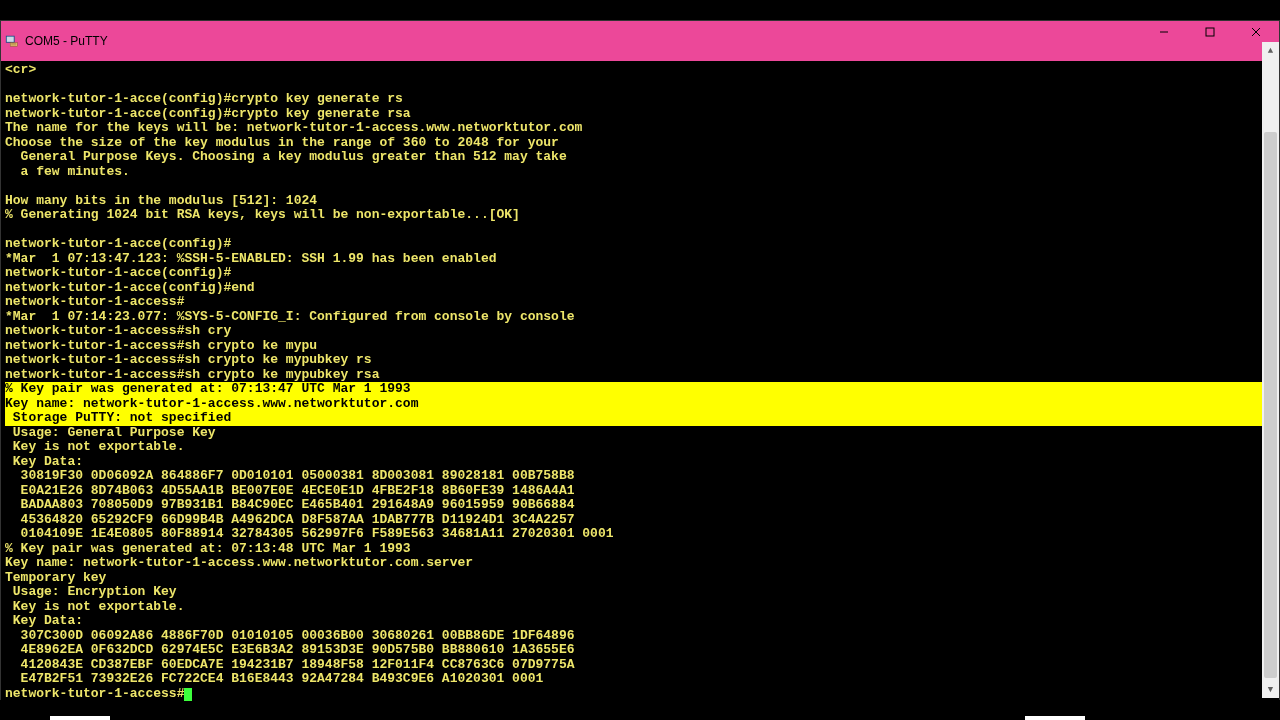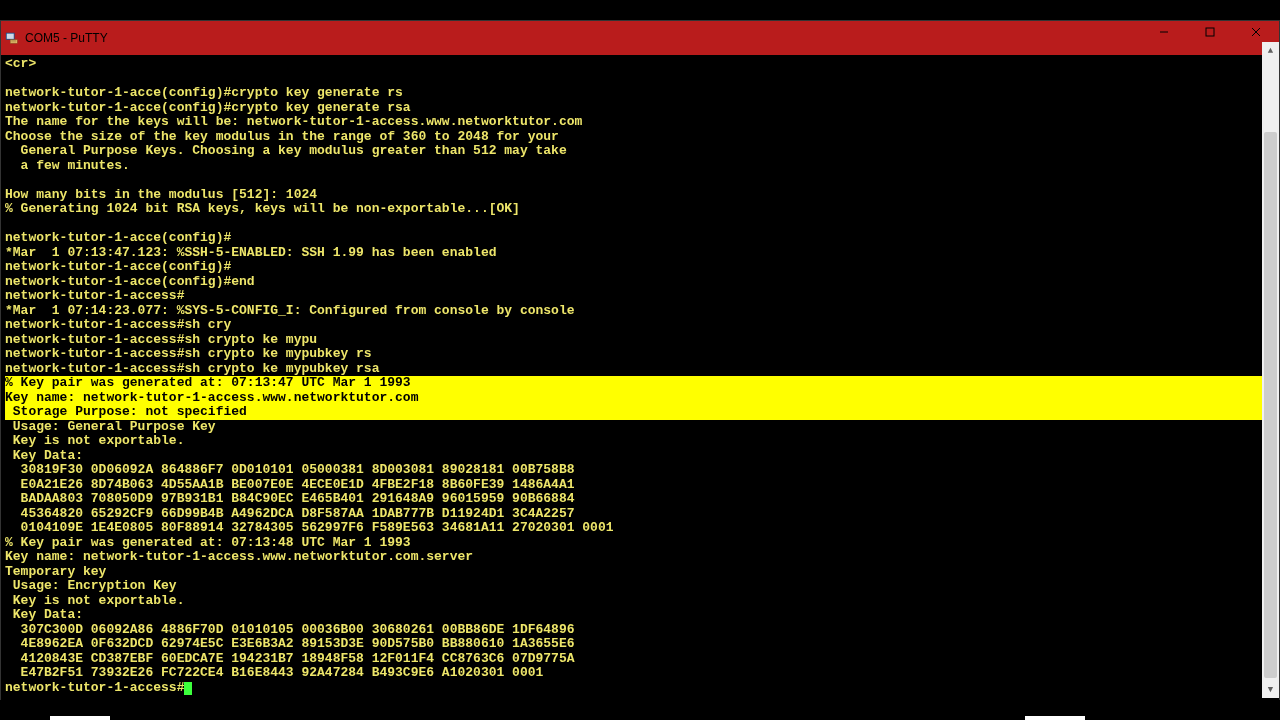--- a/index.html
+++ b/index.html
@@ -15,22 +15,22 @@
   .window {
     position: absolute;
     top: 20px;
     left: 0;
     width: 1280px;
     height: 680px;
     background: #000;
     border: 1px solid #333;
   }
   .titlebar {
-    height: 34px;
-    background: #b91c1c;
+    height: 40px;
+    background: #ec4899;
     display: flex;
     align-items: center;
     padding: 0 4px;
     color: #000;
     font-family: "Segoe UI", Tahoma, sans-serif;
     font-size: 12px;
     position: relative;
   }
   .titlebar .putty-icon {
     width: 14px; height: 14px;
@@ -163,21 +163,21 @@
 network-tutor-1-acce(config)#
 network-tutor-1-acce(config)#end
 network-tutor-1-access#
 *Mar  1 07:14:23.077: %SYS-5-CONFIG_I: Configured from console by console
 network-tutor-1-access#sh cry
 network-tutor-1-access#sh crypto ke mypu
 network-tutor-1-access#sh crypto ke mypubkey rs
 network-tutor-1-access#sh crypto ke mypubkey rsa
 <span class="hl">% Key pair was generated at: 07:13:47 UTC Mar 1 1993</span>
 <span class="hl">Key name: network-tutor-1-access.www.networktutor.com</span>
-<span class="hl"> Storage Purpose: not specified</span>
+<span class="hl"> Storage PuTTY: not specified</span>
  Usage: General Purpose Key
  Key is not exportable.
  Key Data:
   30819F30 0D06092A 864886F7 0D010101 05000381 8D003081 89028181 00B758B8
   E0A21E26 8D74B063 4D55AA1B BE007E0E 4ECE0E1D 4FBE2F18 8B60FE39 1486A4A1
   BADAA803 708050D9 97B931B1 B84C90EC E465B401 291648A9 96015959 90B66884
   45364820 65292CF9 66D99B4B A4962DCA D8F587AA 1DAB777B D11924D1 3C4A2257
   0104109E 1E4E0805 80F88914 32784305 562997F6 F589E563 34681A11 27020301 0001
 % Key pair was generated at: 07:13:48 UTC Mar 1 1993
 Key name: network-tutor-1-access.www.networktutor.com.server

